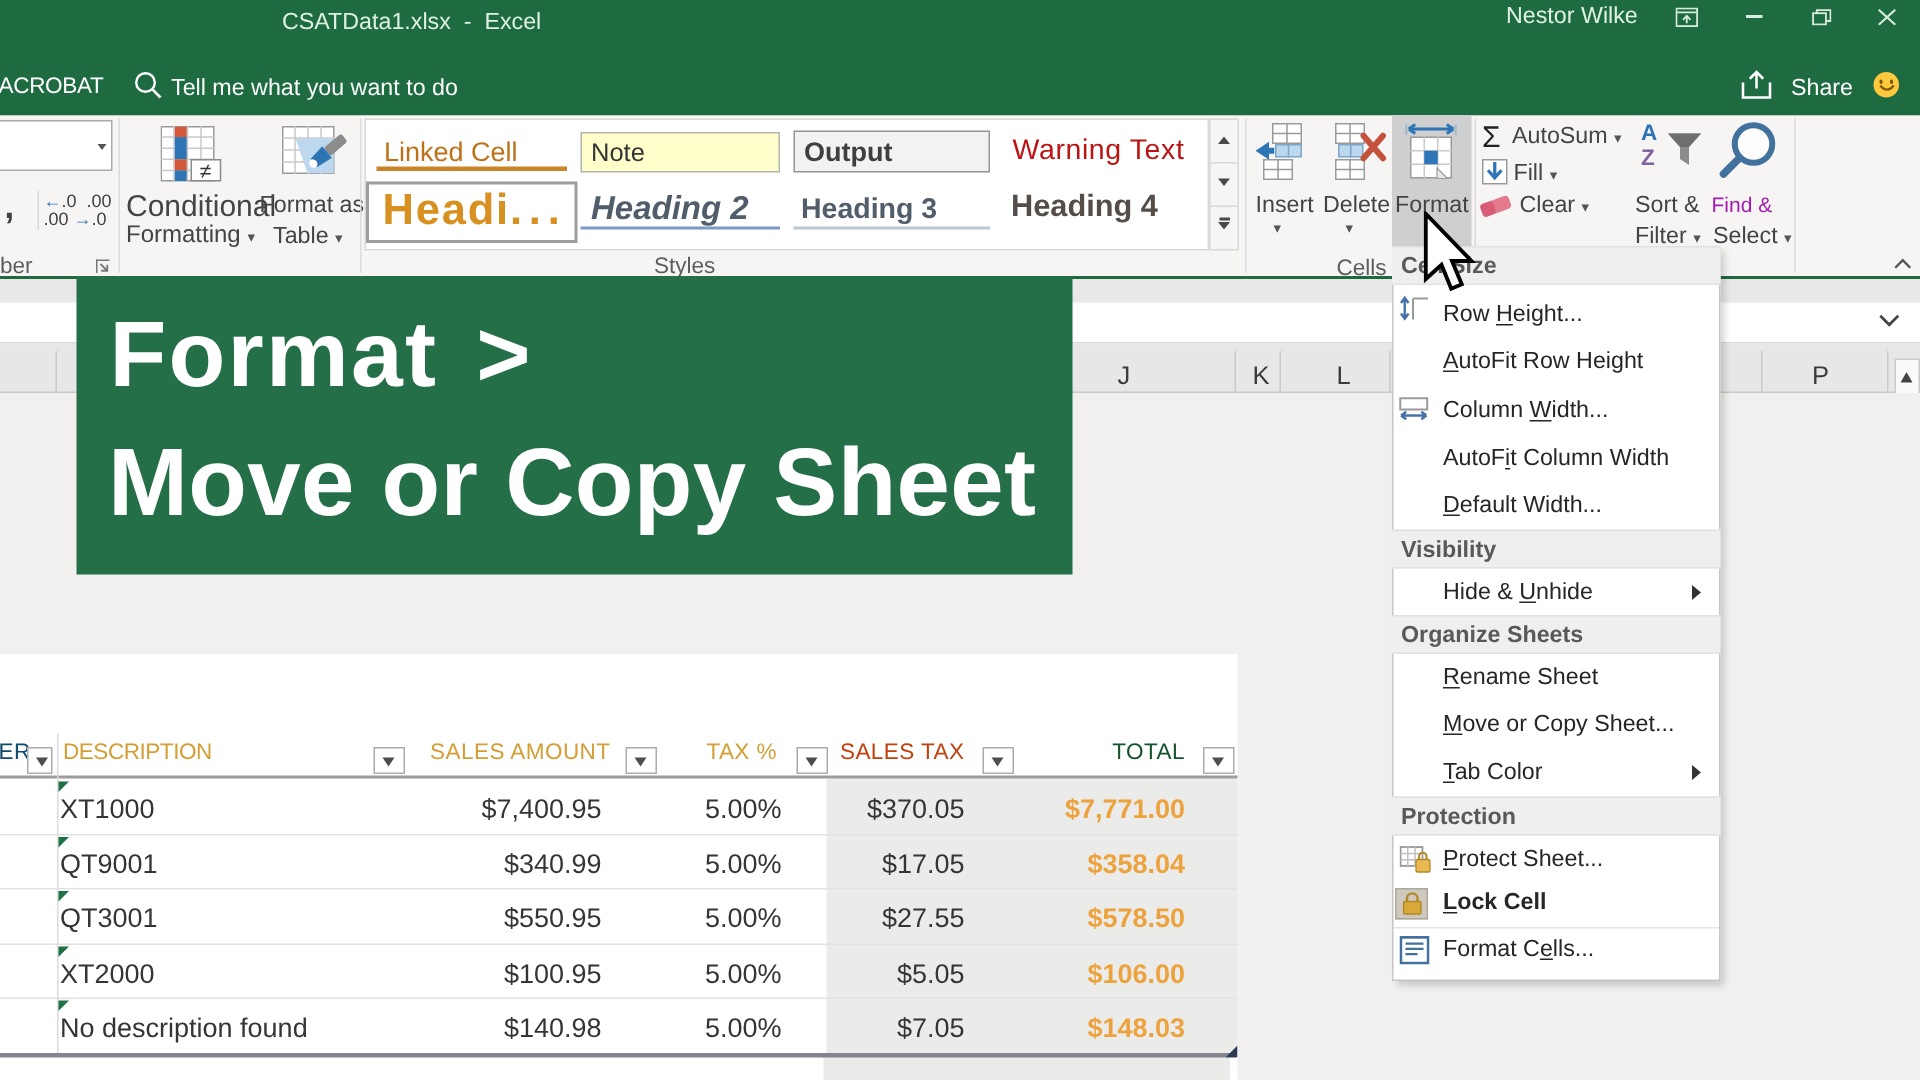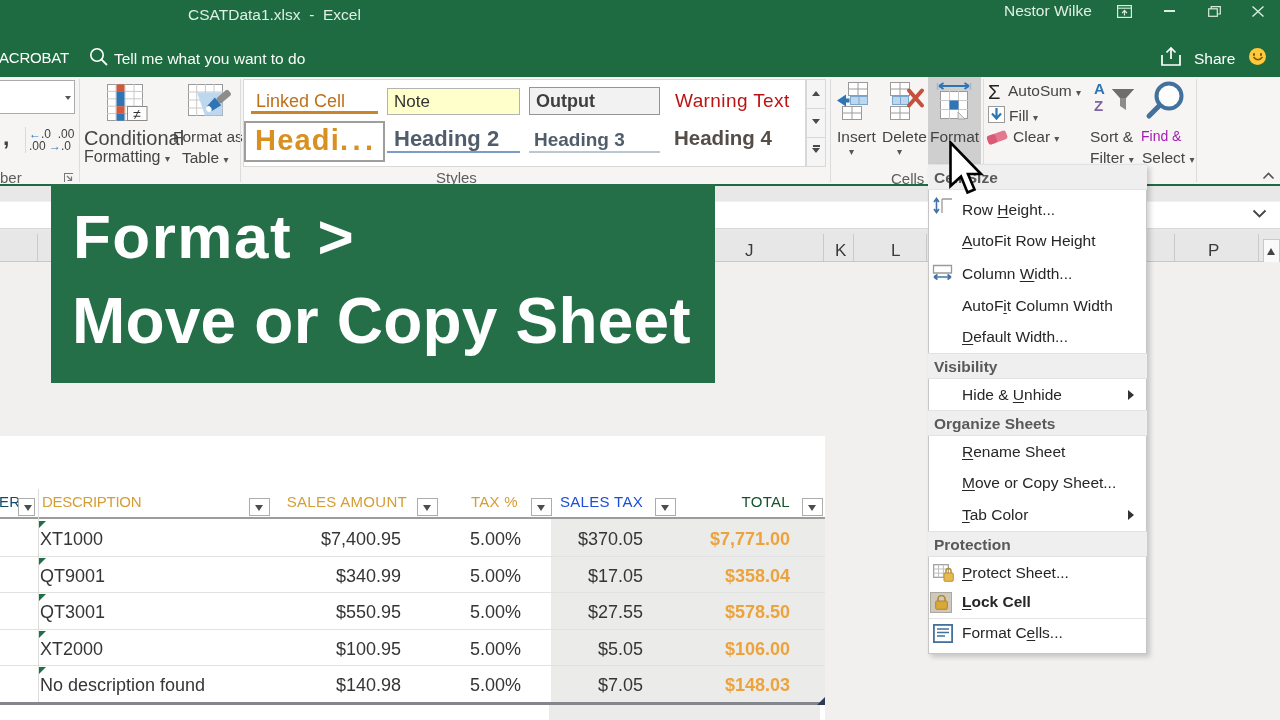--- a/index.html
+++ b/index.html
@@ -111,21 +111,21 @@
 <div class="abs tx" style="left:256px;top:91px;font-size:18px;color:#BD7118;">Linked Cell</div>
 <div class="abs" style="left:251px;top:111px;width:127px;height:3px;background:#C98527;"></div>
 <div class="abs" style="left:387px;top:88px;width:133px;height:27px;background:#FFFFCC;border:1px solid #B3B3B3;box-sizing:border-box;"></div>
 <div class="abs tx" style="left:394px;top:92px;font-size:17px;color:#333;">Note</div>
 <div class="abs" style="left:529px;top:87px;width:131px;height:28px;background:#F2F2F2;border:1.5px solid #959595;box-sizing:border-box;"></div>
 <div class="abs tx" style="left:536px;top:91px;font-size:18px;font-weight:bold;color:#3F3F3F;">Output</div>
 <div class="abs tx" style="left:675px;top:90px;font-size:19px;color:#BC1414;letter-spacing:.4px;">Warning Text</div>
 
 <div class="abs" style="left:244px;top:121px;width:141px;height:41px;background:#FFF;border:2px solid #9E9E9E;box-sizing:border-box;"></div>
 <div class="abs tx" style="left:255px;top:124px;font-size:29px;font-weight:bold;color:#D89020;letter-spacing:1.2px;">Headi<span style="letter-spacing:4.5px;">...</span></div>
-<div class="abs tx" style="left:394px;top:126px;font-size:22px;font-weight:bold;color:#525D6B;">Heading 2</div>
+<div class="abs tx" style="left:394px;top:126px;font-size:22px;font-weight:bold;color:#525D6B;font-style:italic;">Heading 2</div>
 <div class="abs" style="left:387px;top:151px;width:133px;height:2px;background:#7B9BC8;"></div>
 <div class="abs tx" style="left:534px;top:129px;font-size:19px;font-weight:bold;color:#525D6B;">Heading 3</div>
 <div class="abs" style="left:529px;top:151px;width:131px;height:2px;background:#BCC7D4;"></div>
 <div class="abs tx" style="left:674px;top:126px;font-size:20.5px;font-weight:bold;color:#554E48;">Heading 4</div>
 
 <div class="abs" style="left:806px;top:79px;width:20px;height:88px;background:#F5F5F5;border:1px solid #D8D8D8;box-sizing:border-box;"></div>
 <div class="abs" style="left:806px;top:108px;width:20px;height:1px;background:#D8D8D8;"></div>
 <div class="abs" style="left:806px;top:137px;width:20px;height:1px;background:#D8D8D8;"></div>
 <div class="abs" style="left:812px;top:91px;width:0;height:0;border-left:4px solid transparent;border-right:4px solid transparent;border-bottom:5px solid #4a4a4a;"></div>
 <div class="abs" style="left:812px;top:119px;width:0;height:0;border-left:4px solid transparent;border-right:4px solid transparent;border-top:5px solid #4a4a4a;"></div>
@@ -233,21 +233,21 @@
 
 <div class="abs" id="tablebox" style="left:0;top:436px;width:825px;height:284px;background:#FFFFFF;"></div>
 
 <div class="abs" style="left:551px;top:519px;width:274px;height:183px;background:#EBEBEA;"></div>
 <div class="abs" style="left:549px;top:704px;width:271px;height:16px;background:#EBEBEA;"></div>
 
 <div class="abs tx" style="left:-1px;top:493px;font-size:15px;color:#0c4a6e;letter-spacing:.3px;">ER</div>
 <div class="abs tx" style="left:42px;top:493px;font-size:15px;color:#D49E35;letter-spacing:-0.3px;">DESCRIPTION</div>
 <div class="abs tx" style="left:407px;top:493px;font-size:15px;color:#D49E35;letter-spacing:.3px;transform:translateX(-100%);">SALES AMOUNT</div>
 <div class="abs tx" style="left:518px;top:493px;font-size:15px;color:#D49E35;letter-spacing:.3px;transform:translateX(-100%);">TAX %</div>
-<div class="abs tx" style="left:643px;top:493px;font-size:15px;color:#1d4ed8;letter-spacing:.3px;transform:translateX(-100%);">SALES TAX</div>
+<div class="abs tx" style="left:643px;top:493px;font-size:15px;color:#c2410c;letter-spacing:.3px;transform:translateX(-100%);">SALES TAX</div>
 <div class="abs tx" style="left:790px;top:493px;font-size:15px;color:#14532d;letter-spacing:.3px;transform:translateX(-100%);">TOTAL</div>
 
 <div class="filt" style="left:18px;top:498px;width:17px;"></div>
 <div class="filt" style="left:249px;top:498px;"></div>
 <div class="filt" style="left:417px;top:498px;"></div>
 <div class="filt" style="left:531px;top:498px;"></div>
 <div class="filt" style="left:655px;top:498px;"></div>
 <div class="filt" style="left:802px;top:498px;"></div>
 
 <div class="abs" style="left:0;top:517px;width:825px;height:1.5px;background:#9C9C9C;"></div>

